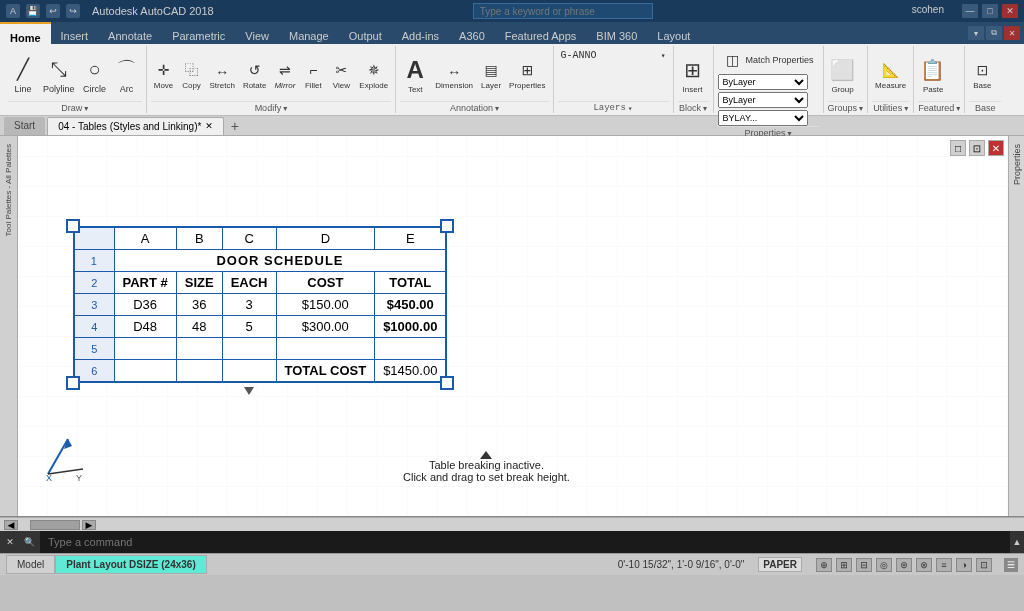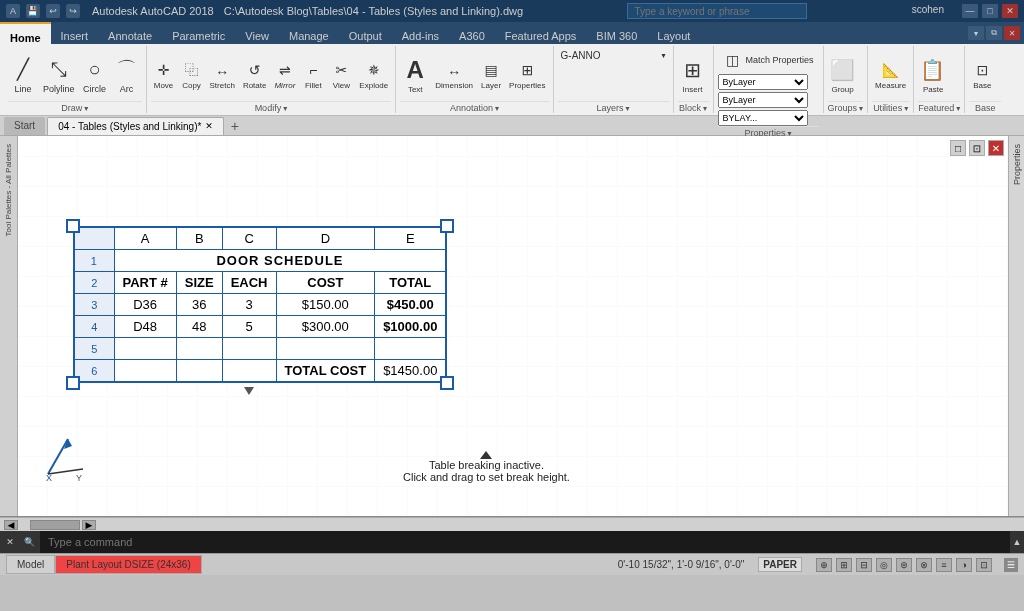--- a/index.html
+++ b/index.html
@@ -169,22 +169,22 @@
     }
     .layout-tab {
       padding: 3px 10px;
       font-size: 10px;
       background: #d0d0d0;
       border: 1px solid #aaa;
       cursor: pointer;
       color: #333;
     }
     .layout-tab.active {
-      background: #ef4444;
-      font-weight: normal;
+      background: #5eead4;
+      font-weight: bold;
     }
 
     #bottom-area {
       border-top: 1px solid #888;
     }
 
     .scrollbar-h {
       height: 14px;
       background: #d0d0d0;
       border-top: 1px solid #aaa;
@@ -302,21 +302,20 @@
 </head>
 <body>
 
 <div id="titlebar">
   <div id="titlebar-left">
     <div class="titlebar-icon">A</div>
     <div class="titlebar-icon">💾</div>
     <div class="titlebar-icon">↩</div>
     <div class="titlebar-icon">↪</div>
     <span style="margin-left:6px; font-size:11px; color:#ccc;">Autodesk AutoCAD 2018</span>
-    <span style="font-size:11px; color:#ccc; margin-left:4px;">C:\Autodesk Blog\Tables\04 - Tables (Styles and Linking).dwg</span>
   </div>
   <div style="flex:1; display:flex; justify-content:center;">
     <input type="text" style="width: 180px; height: 16px; font-size: 10px; padding: 0px 6px; background: rgb(30, 74, 114); border: 1px solid rgb(58, 106, 156); color: rgb(204, 204, 204);" placeholder="Type a keyword or phrase">
   </div>
   <div id="titlebar-right">
     <span style="font-size:10px; color:#ccc; margin-right:14px;">scohen</span>
     <div class="win-btn">—</div>
     <div class="win-btn">□</div>
     <div class="win-btn close">✕</div>
   </div>
@@ -428,21 +427,21 @@
           <div class="icon-box">⊞</div>
           <span style="font-size:8px;">Properties</span>
         </div>
       </div>
       <div class="rib-group-footer">
         <span>Annotation</span>
         <span style="font-size:8px;">▾</span>
       </div>
     </div>
 
-    <div class="rib-group" style="min-width:120px;">
+    <div class="rib-group" style="min-width:120px;font-family:Liberation Mono, monospace;">
       <div class="rib-group-inner" style="flex-direction:column; align-items:stretch; gap:3px;">
         <div style="display:flex; gap:2px; align-items:center;">
           <div class="rib-btn" style="flex:1;">
             <div style="display:flex; align-items:center; gap:2px; width:100%;">
               <span style="font-size:10px; flex:1;">G-ANNO</span>
               <span style="font-size:8px;">▾</span>
             </div>
           </div>
         </div>
       </div>

